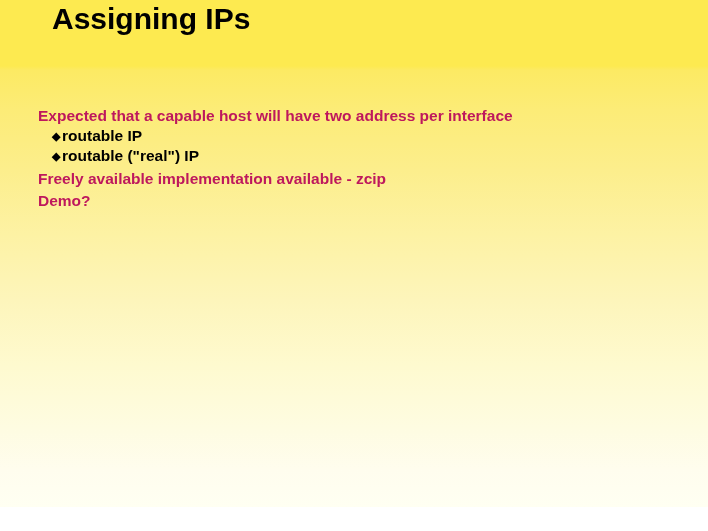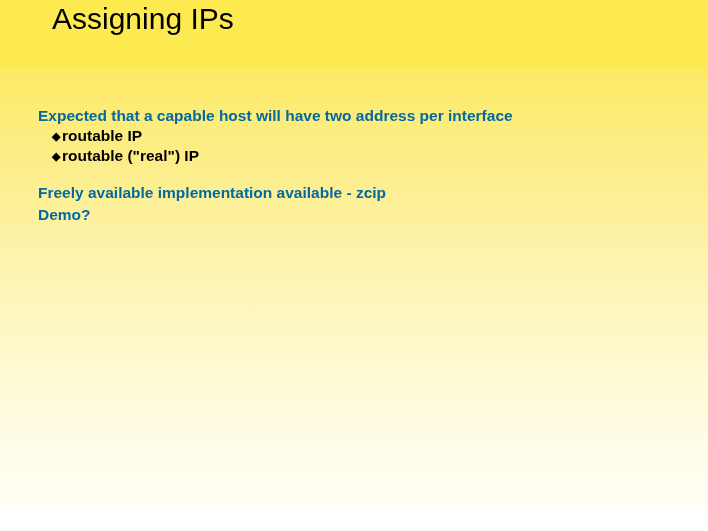--- a/index.html
+++ b/index.html
@@ -44,35 +44,35 @@
     top: 507px;
     width: 708px;
     height: 24px;
     background: #ffffff;
   }
   .slide-title {
     position: absolute;
     left: 52px;
     top: 2px;
     font-size: 30px;
-    font-weight: normal;
+    font-weight: bold;
     color: #000000;
     letter-spacing: 0px;
     white-space: nowrap;
   }
   .body-block {
     position: absolute;
     left: 38px;
     top: 105px;
     width: 650px;
   }
   .para {
     font-size: 15.5px;
     font-weight: bold;
-    color: #0369a1;
+    color: #be185d;
     line-height: 21px;
     white-space: nowrap;
   }
   .bullet-list {
     margin: 0;
     padding: 0;
     list-style: none;
   }
   .bullet-item {
     position: relative;
@@ -87,21 +87,21 @@
     position: absolute;
     left: 14px;
     top: 0;
     width: 10px;
     font-size: 11px;
     line-height: 20px;
     color: #000000;
     text-align: left;
   }
   .para-group {
-    margin-top: 16px;
+    margin-top: 2px;
   }
   .para-group .para + .para {
     margin-top: 1px;
   }
 </style>
 </head>
 <body>
 
 <div id="slide">
 

